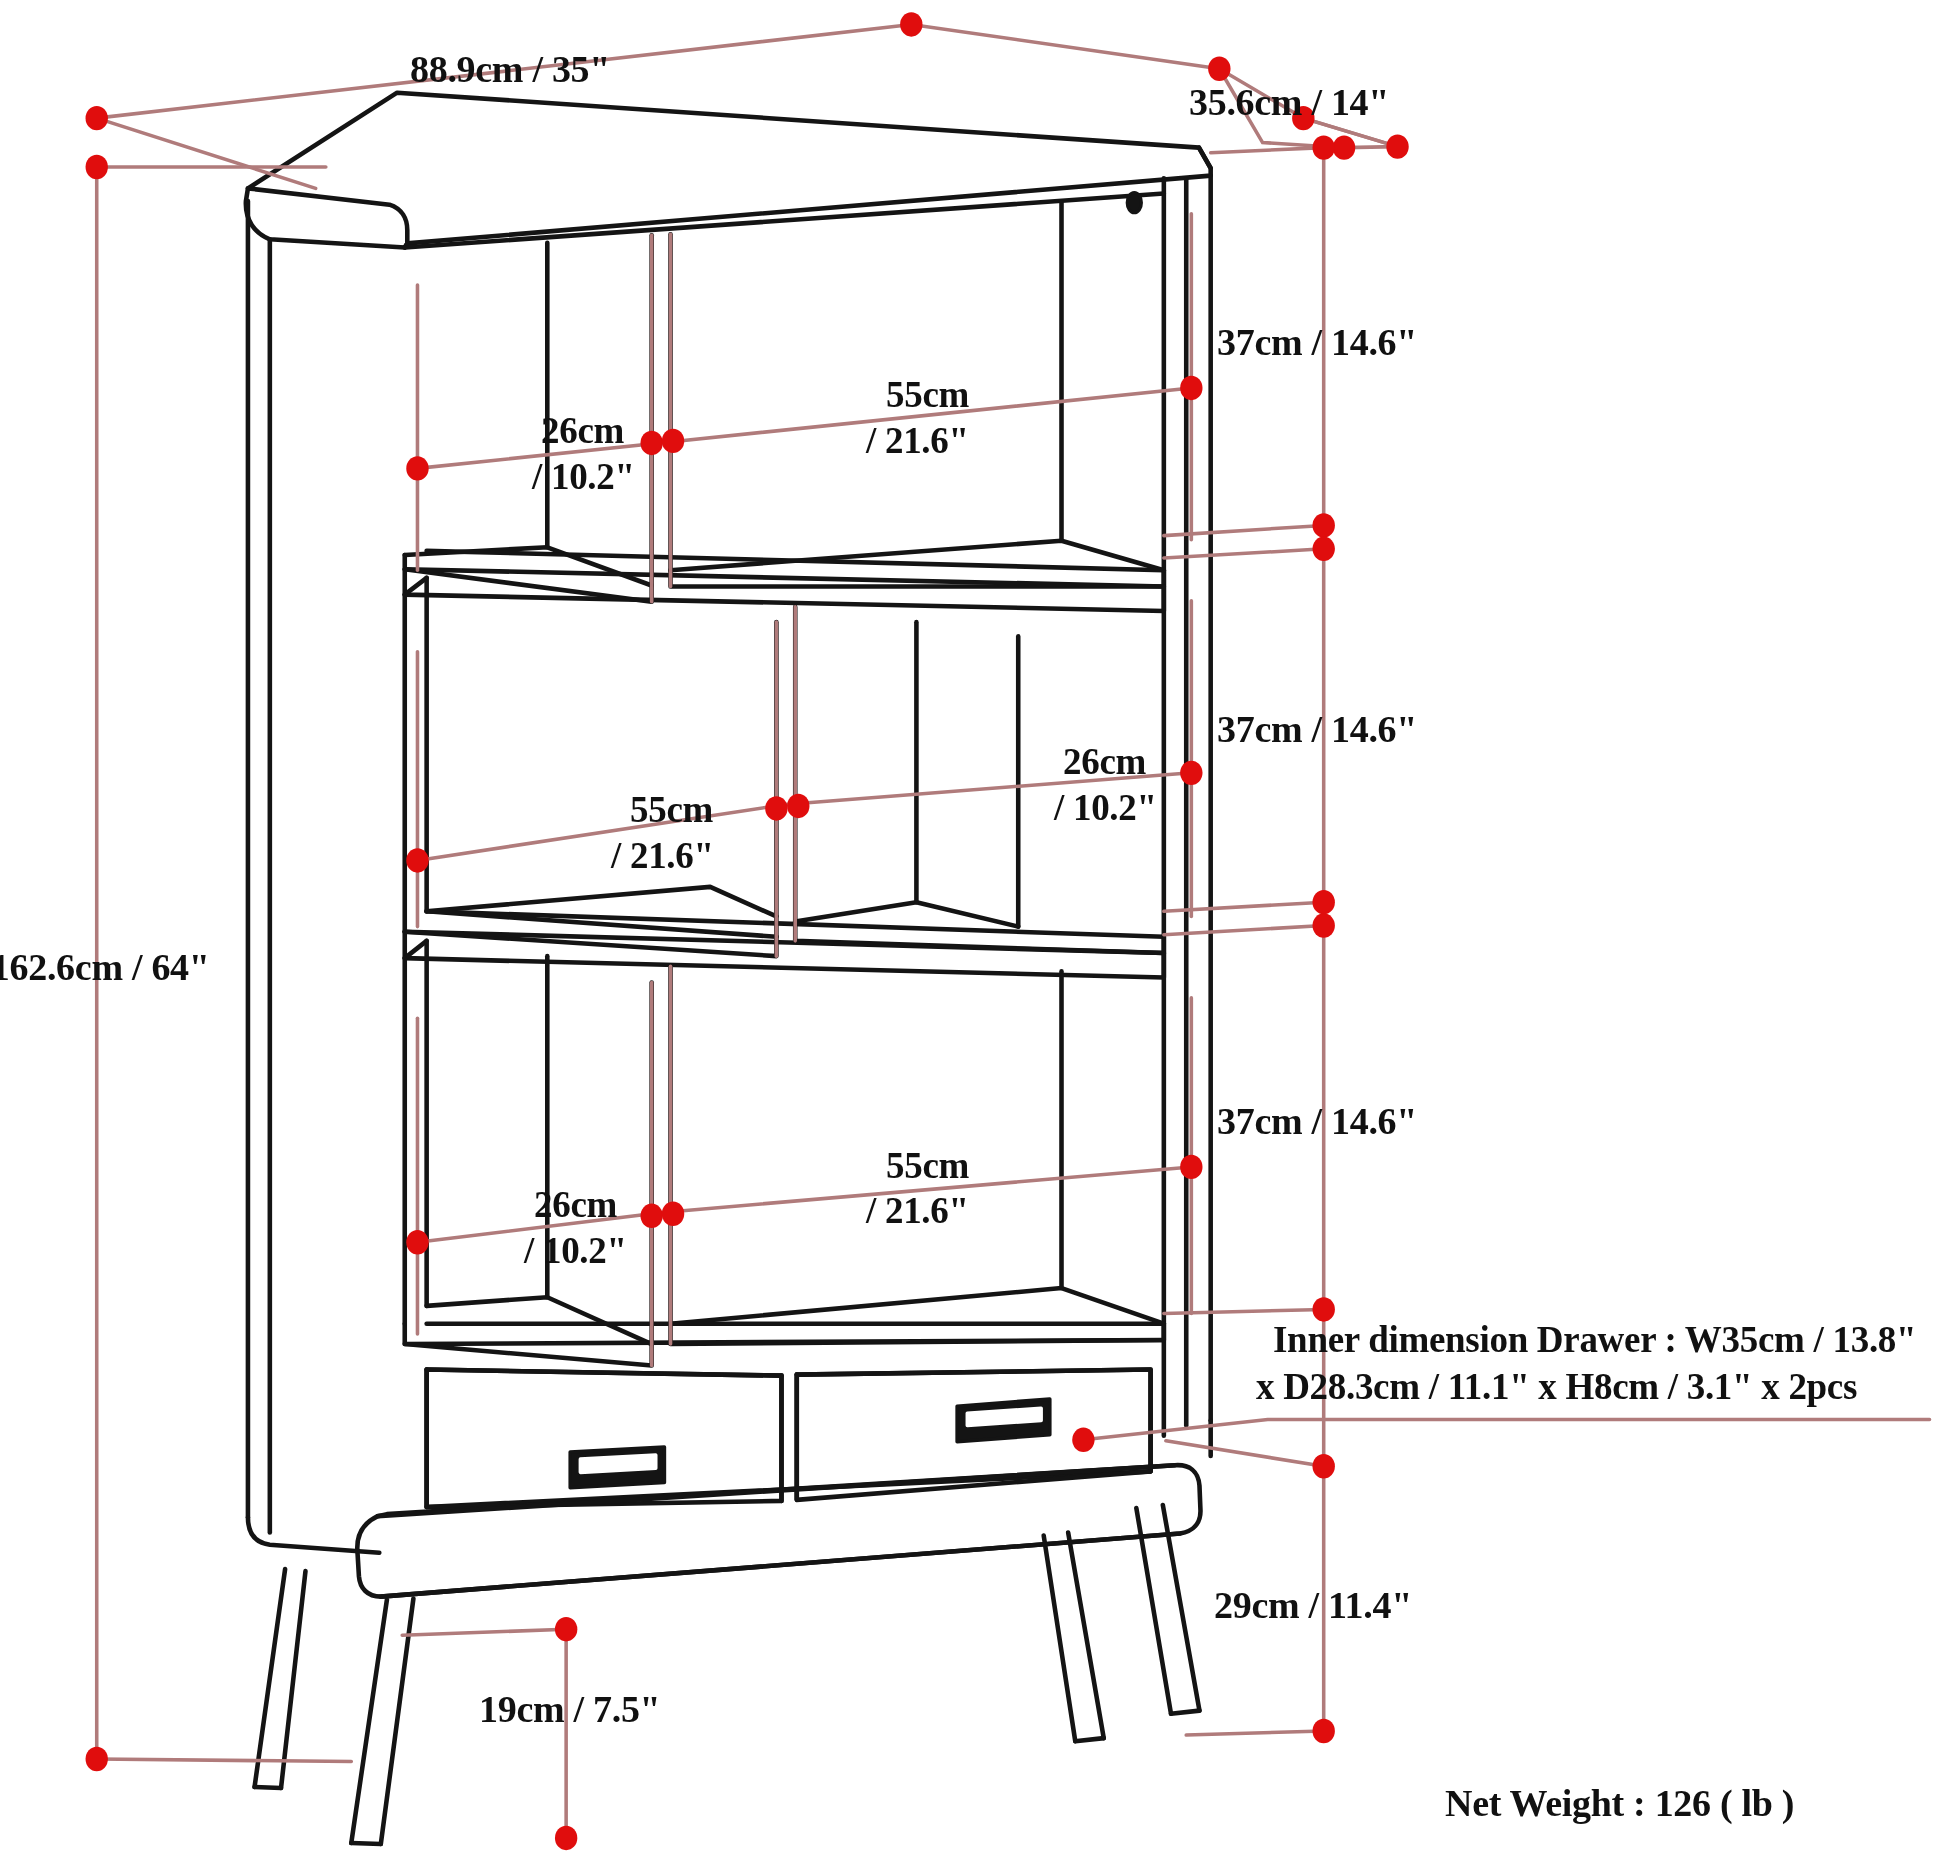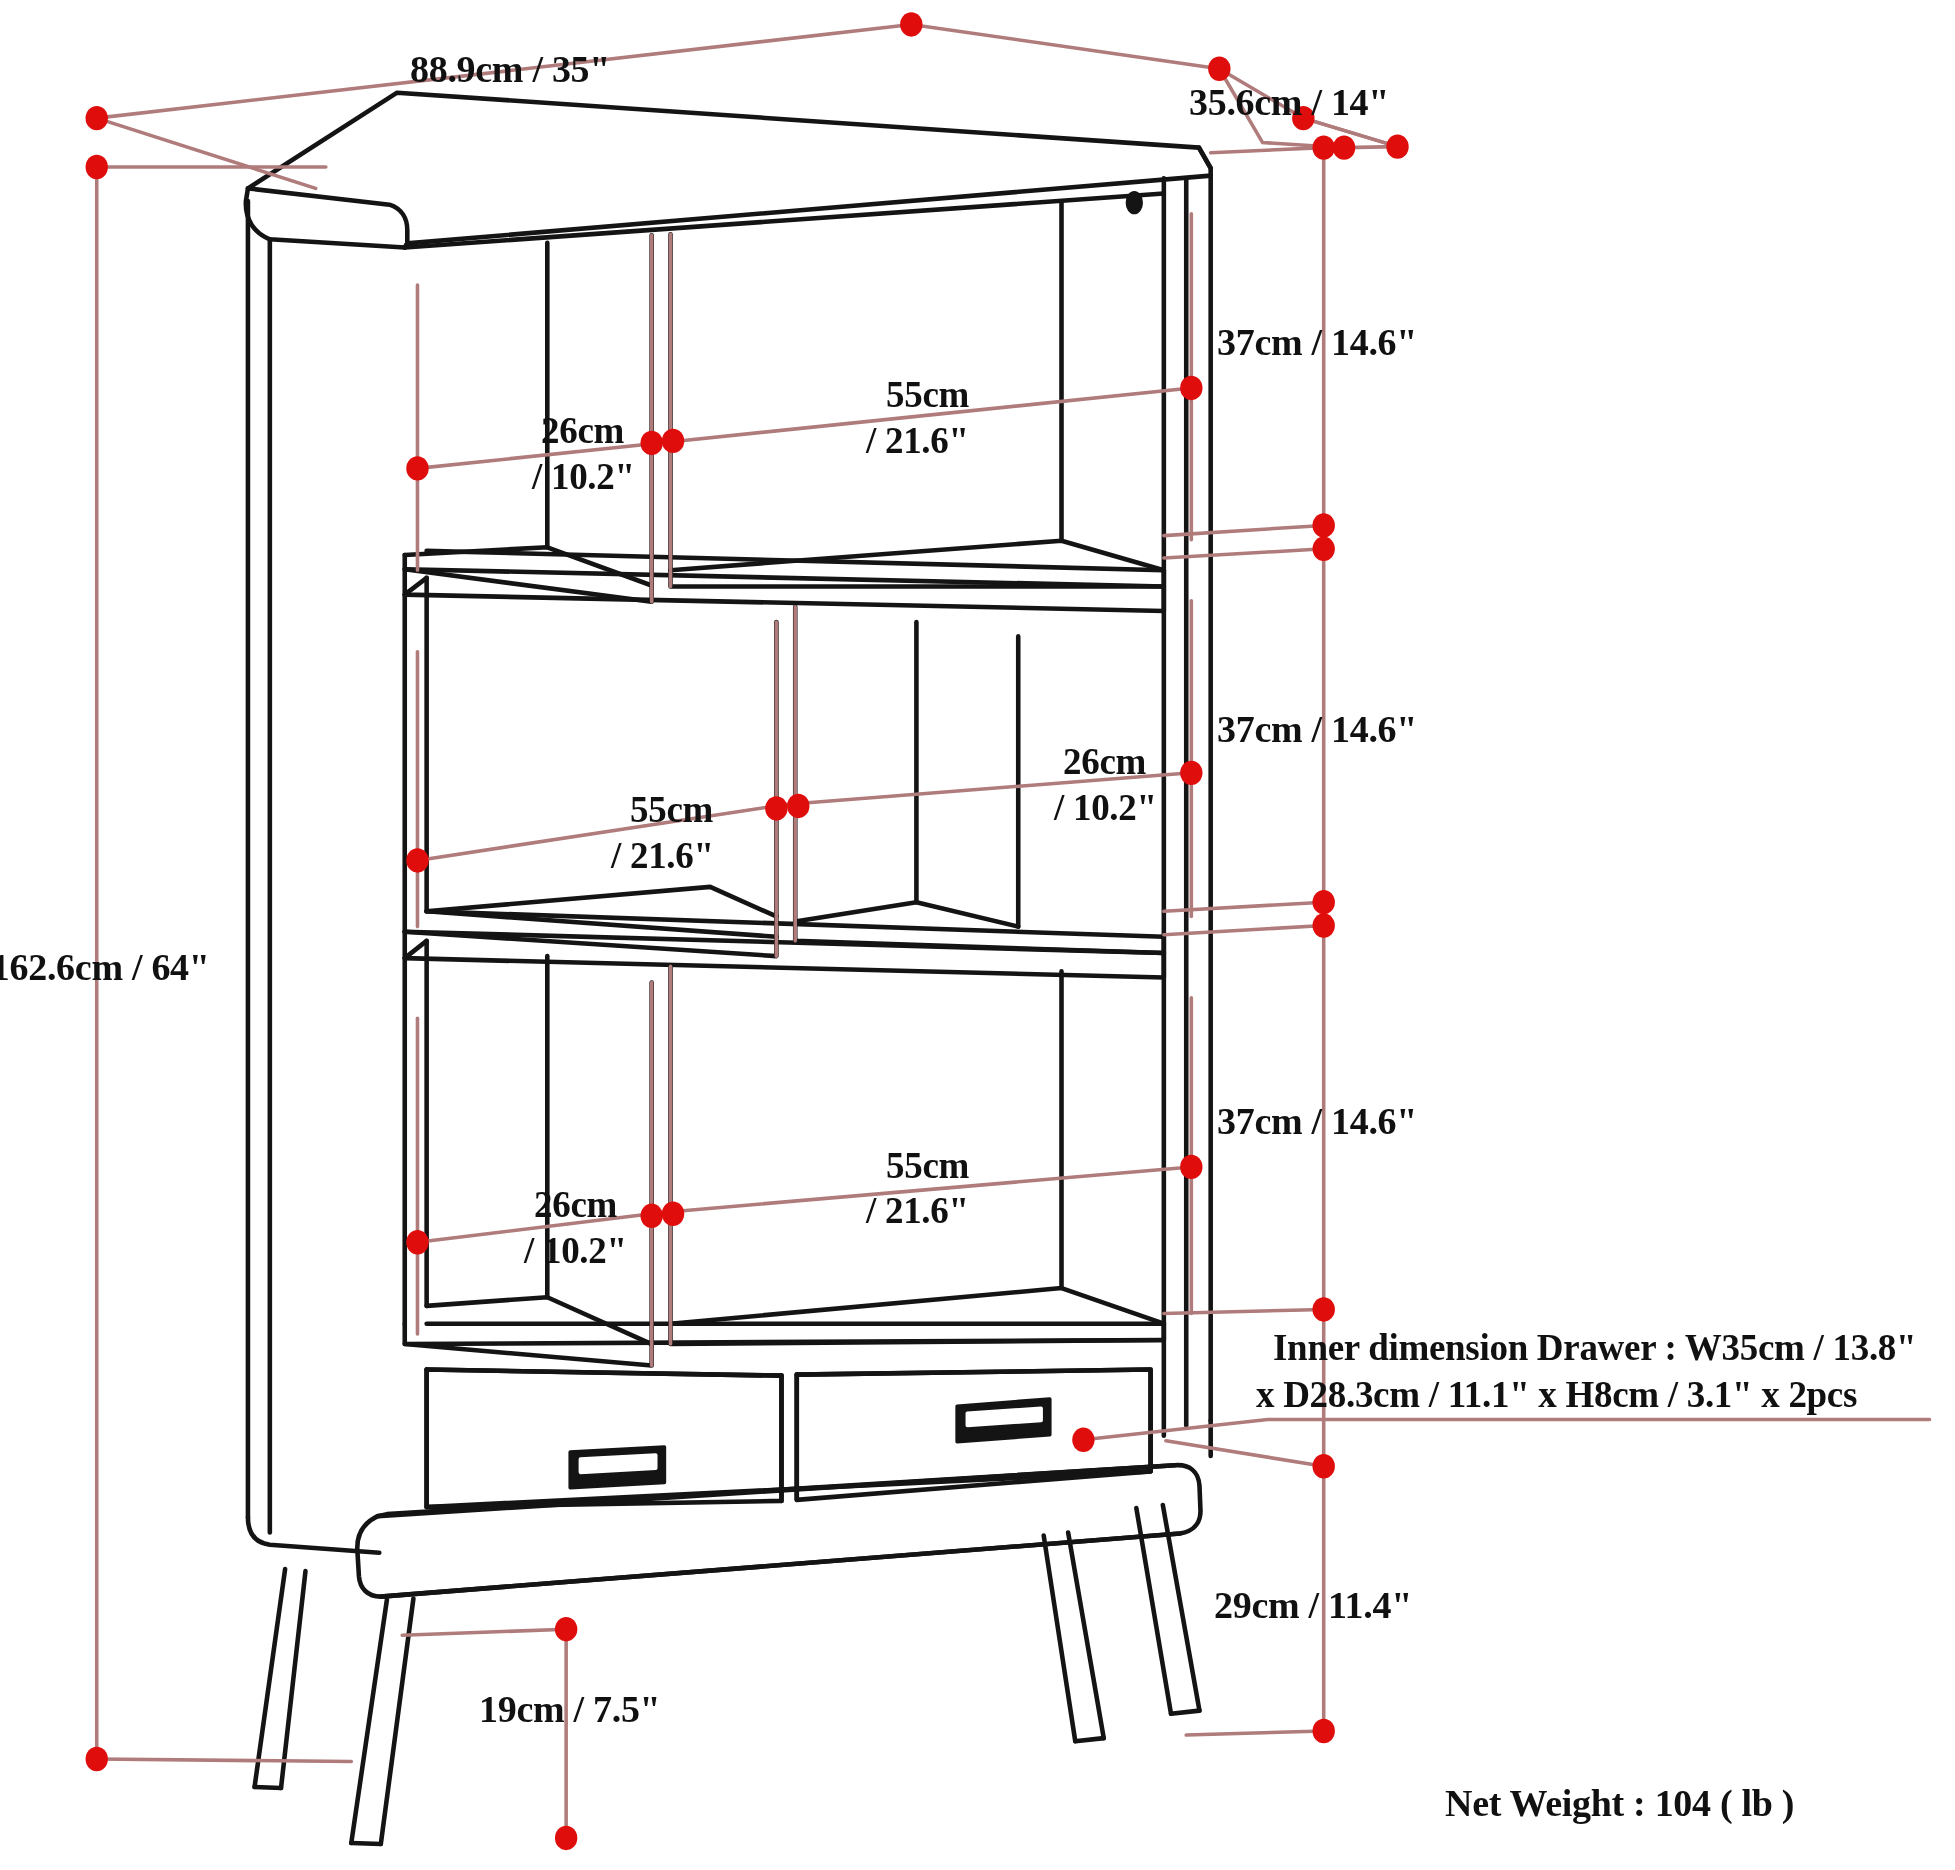--- a/index.html
+++ b/index.html
@@ -31,21 +31,21 @@
     position: absolute;
     color: #111111;
     font-family: "Liberation Serif", "DejaVu Serif", serif;
     font-weight: 700;
     white-space: pre;
     line-height: 1.12;
     letter-spacing: -0.3px;
   }
   .lbl-size-1 { font-size: 38px; }
   .lbl-size-2 { font-size: 37px; }
-  .lbl-note   { font-size: 37px; margin-top: 8px; }
+  .lbl-note   { font-size: 37px; }
   .lbl-weight { font-size: 38px; }
   .two-line { line-height: 1.16; }
 </style>
 </head>
 <body>
 
 <div id="stage">
 
   <svg class="layer" viewBox="0 0 3840 3673">
     <g fill="none" stroke="#141414" stroke-width="9" stroke-linejoin="round" stroke-linecap="round">
@@ -294,16 +294,16 @@
   <div class="dimlabel lbl-size-2 two-line" style="left:886px; top:1145px;">55cm</div>
   <div class="dimlabel lbl-size-2 two-line" style="left:866px; top:1190px;">/ 21.6"</div>
 
   <div class="dimlabel lbl-note" style="left:1273px; top:1319px;">Inner dimension Drawer : W35cm / 13.8"</div>
   <div class="dimlabel lbl-note" style="left:1256px; top:1366px;">x D28.3cm / 11.1" x H8cm / 3.1" x 2pcs</div>
 
   <div class="dimlabel lbl-size-1" style="left:1214px; top:1584px;">29cm / 11.4"</div>
 
   <div class="dimlabel lbl-size-1" style="left:479px; top:1688px;">19cm / 7.5"</div>
 
-  <div class="dimlabel lbl-weight" style="left:1445px; top:1782px;">Net Weight : 104 ( lb )</div>
+  <div class="dimlabel lbl-weight" style="left:1445px; top:1782px;">Net Weight : 126 ( lb )</div>
 
 </div>
 
 
 </body></html>

